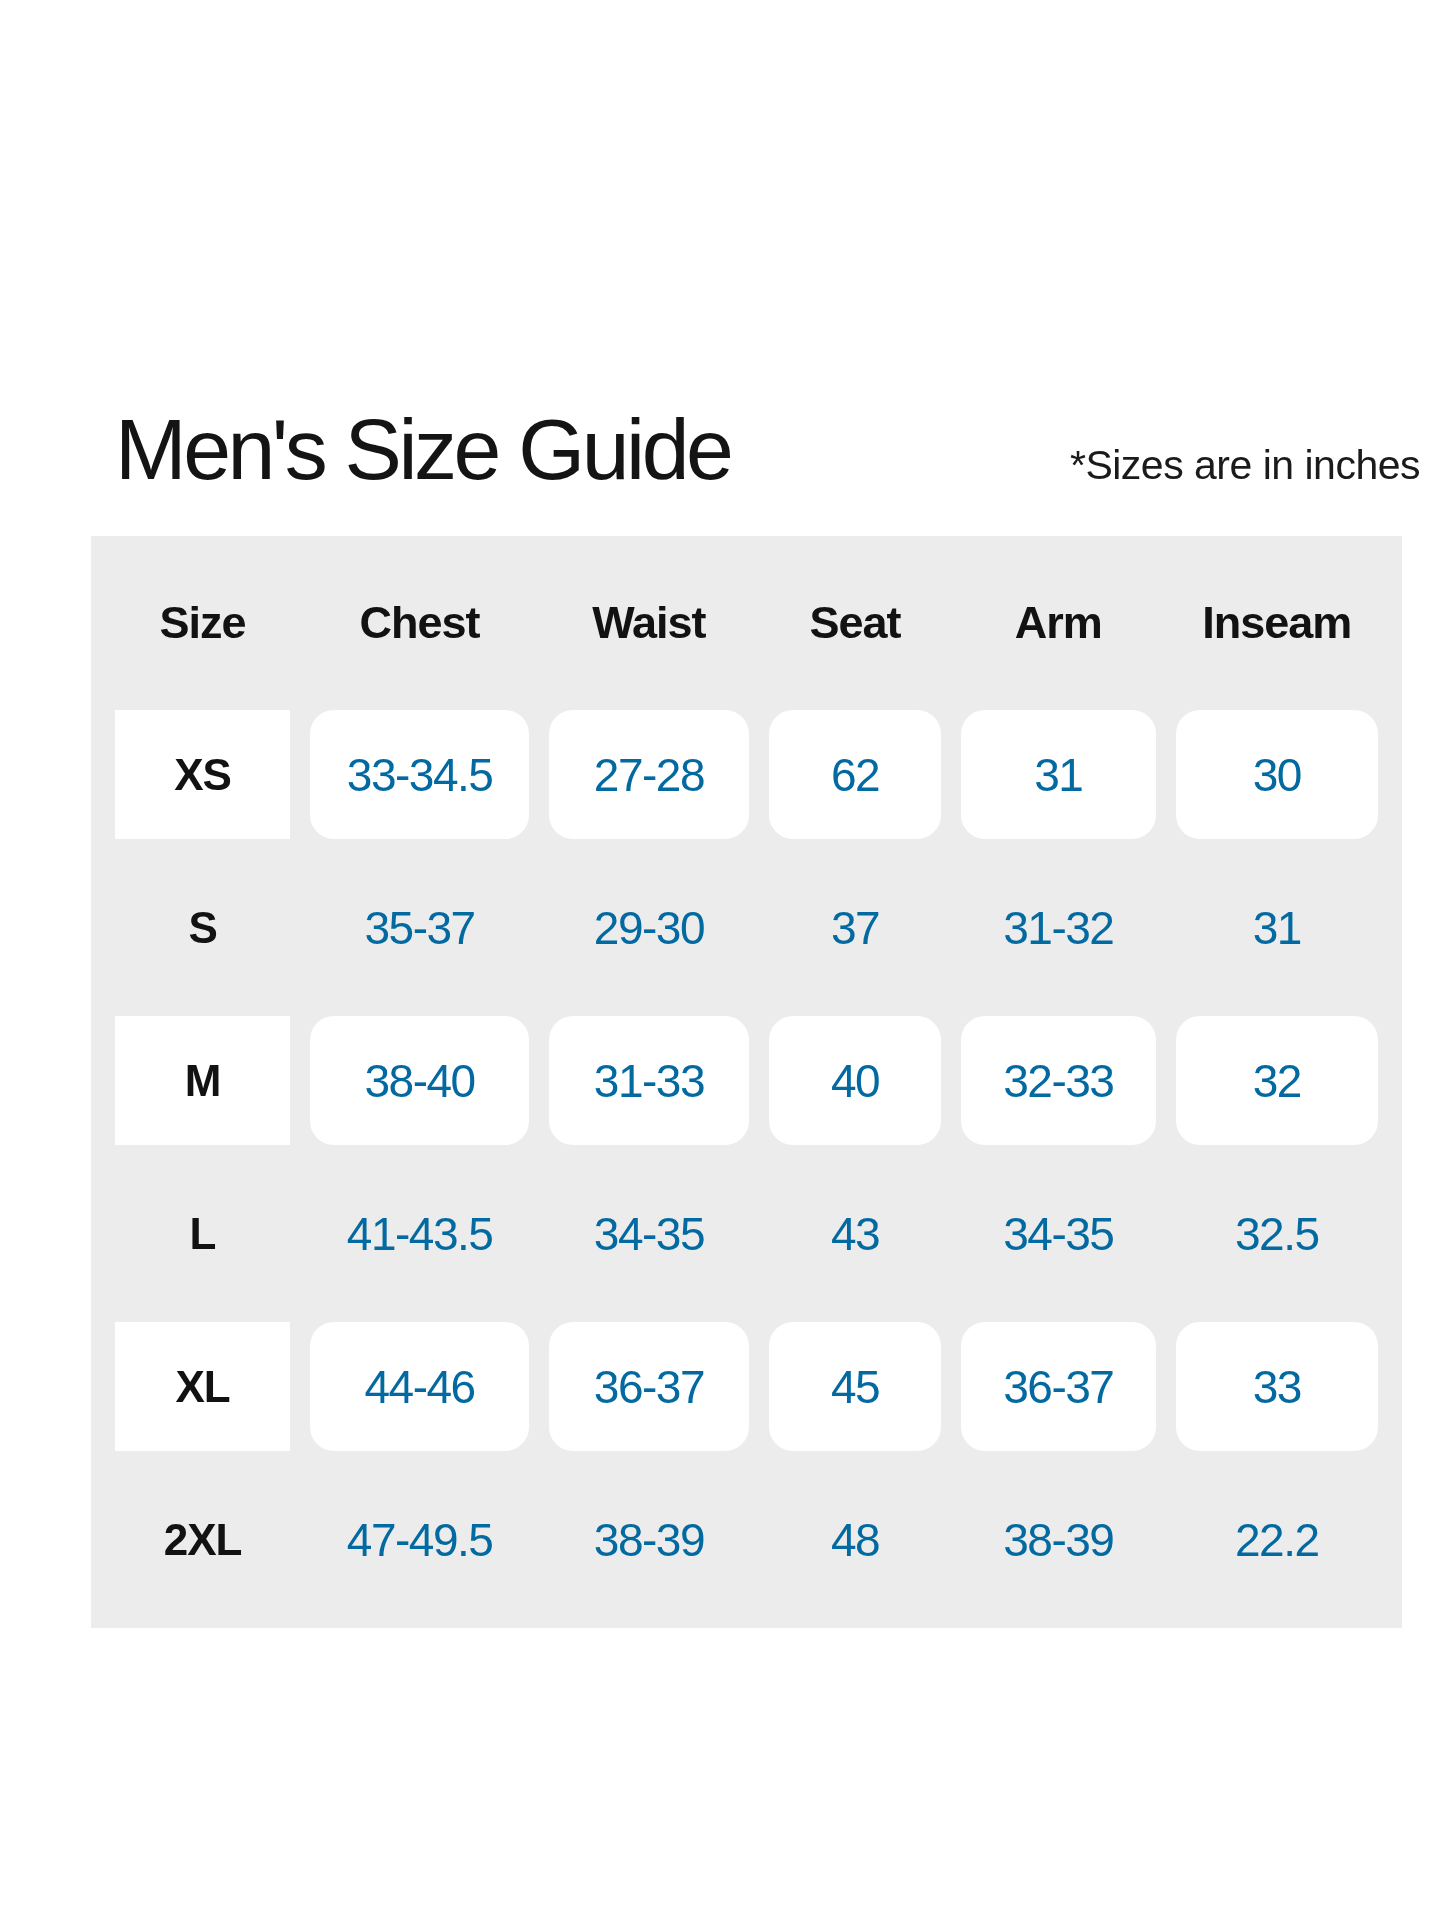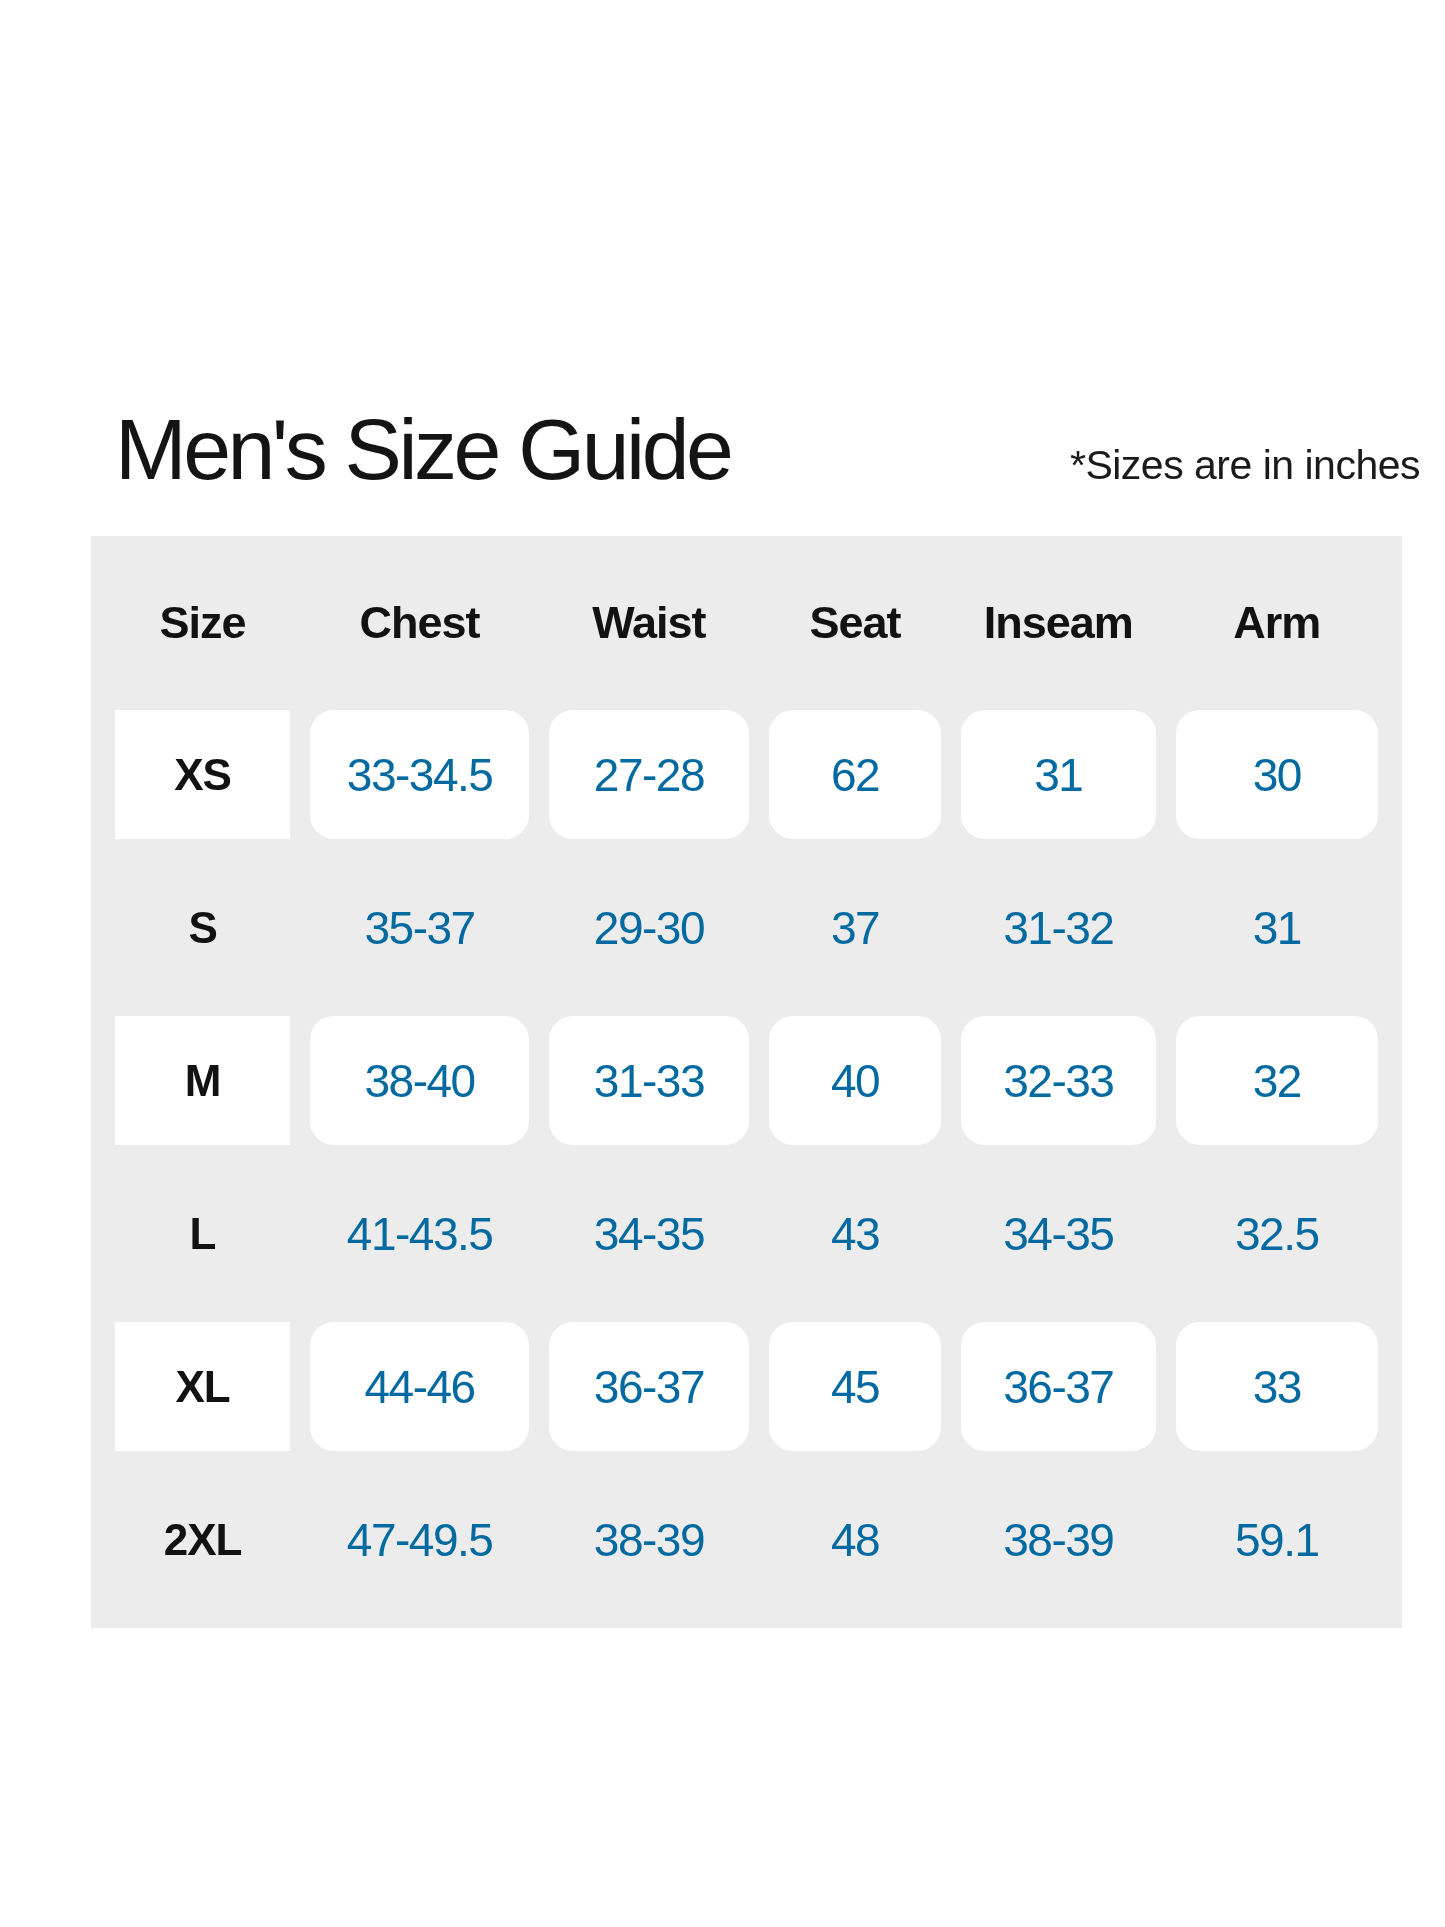--- a/index.html
+++ b/index.html
@@ -93,22 +93,22 @@
     <div class="units-note">*Sizes are in inches</div>
   </div>
 
   <div class="size-table">
 
     <div class="trow header-row shaded">
       <div class="tcell col-header">Size</div>
       <div class="tcell col-header">Chest</div>
       <div class="tcell col-header">Waist</div>
       <div class="tcell col-header">Seat</div>
+      <div class="tcell col-header">Arm</div>
       <div class="tcell col-header">Inseam</div>
-      <div class="tcell col-header">Arm</div>
     </div>
 
     <div class="trow plain">
       <div class="tcell row-label">XS</div>
       <div class="tcell cell-value">33-34.5</div>
       <div class="tcell cell-value">27-28</div>
       <div class="tcell cell-value">62</div>
       <div class="tcell cell-value">31</div>
       <div class="tcell cell-value">30</div>
     </div>
@@ -148,17 +148,17 @@
       <div class="tcell cell-value">36-37</div>
       <div class="tcell cell-value">33</div>
     </div>
 
     <div class="trow shaded">
       <div class="tcell row-label">2XL</div>
       <div class="tcell cell-value">47-49.5</div>
       <div class="tcell cell-value">38-39</div>
       <div class="tcell cell-value">48</div>
       <div class="tcell cell-value">38-39</div>
-      <div class="tcell cell-value">59.1</div>
+      <div class="tcell cell-value">22.2</div>
     </div>
 
   </div>
 </div>
 
 </body></html>

